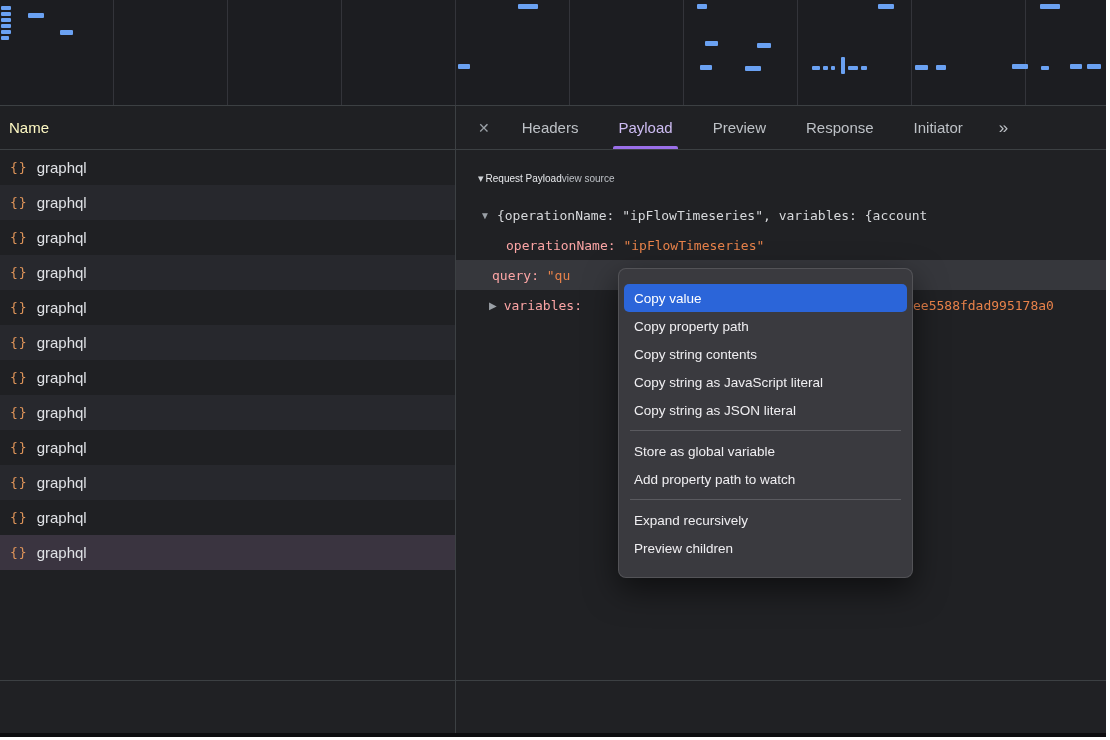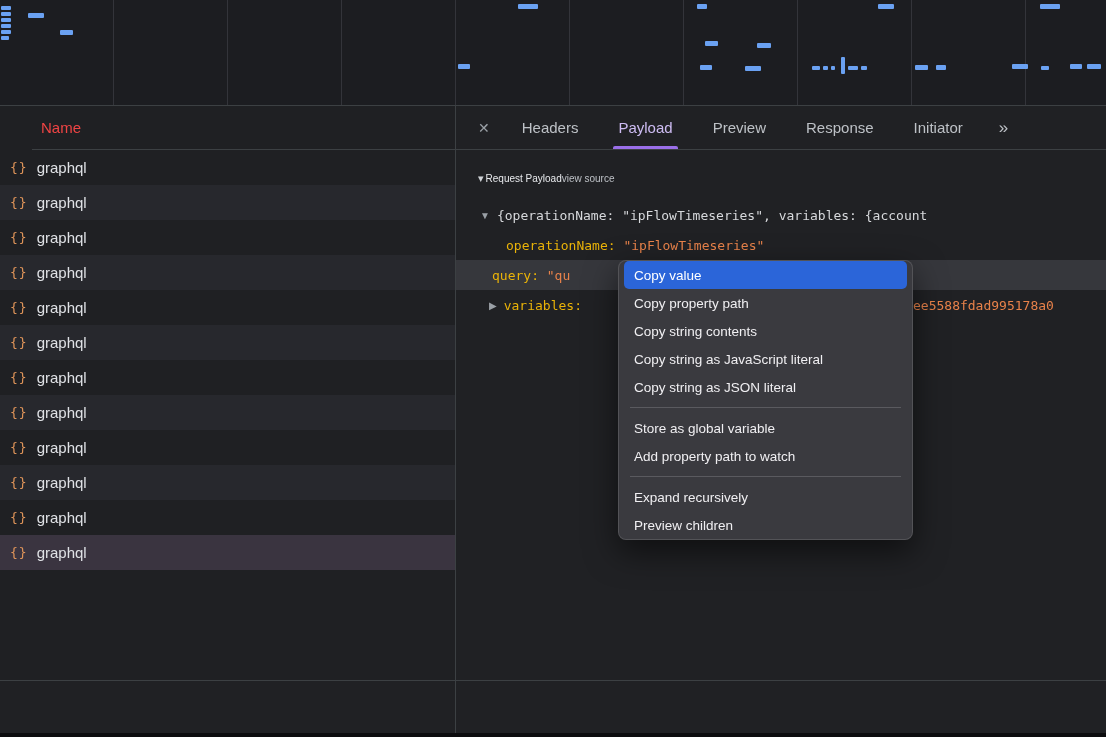--- a/index.html
+++ b/index.html
@@ -11,21 +11,21 @@
   .black-bar{position:absolute;left:0;top:733px;width:1106px;height:4px;background:#0c0c0e;}
 
   
   .timeline{position:relative;height:105px;background:#1c1d21;border-bottom:1px solid #3c4043;overflow:hidden;}
   .tl-grid{position:absolute;top:0;bottom:0;width:1px;background:#33343a;}
   .tl-bar{position:absolute;background:#6aa1f2;border-radius:1px;}
 
   
   .main{display:flex;height:574px;border-bottom:1px solid #3c4043;}
   .left-pane{width:455px;min-width:455px;border-right:1px solid #3c4043;display:flex;flex-direction:column;background:#1f2023;}
-  .name-header{height:43px;line-height:43px;padding-left:9px;color:#ef4444;font-size:15px;border-bottom:1px solid #3c4043;margin-left:32px;}
+  .name-header{height:43px;line-height:43px;padding-left:9px;color:#fef9c3;font-size:15px;border-bottom:1px solid #3c4043;}
   .rows{flex:1;overflow:hidden;}
   .net-row{height:35px;display:flex;align-items:center;padding-left:10px;gap:9px;font-size:15px;color:#dfe1e5;}
   .net-row:nth-child(even){background:#27282d;}
   .net-row.is-active{background:#3a3440;}
   .net-icon{color:#e0955a;font-family:"DejaVu Sans Mono",monospace;font-size:13px;letter-spacing:1px;}
 
   .right-pane{flex:1;position:relative;display:flex;flex-direction:column;}
   .tabbar{height:43px;display:flex;align-items:center;border-bottom:1px solid #3c4043;color:#bdc1c6;font-size:15px;}
   .close{padding:0 12px 0 22px;font-size:14px;color:#9aa0a6;cursor:default;}
   .tabs{display:flex;height:100%;}
@@ -40,31 +40,31 @@
   .tri{color:#cfd2d6;font-size:11px;margin-right:2px;}
   .section-title{color:#e8eaed;font-weight:normal;font-size:10px;}
   .view-source{color:#bdc1c6;font-size:10px;}
   .tree{margin-top:9px;font-family:"DejaVu Sans Mono",monospace;font-size:13px;}
   .tree-row{height:30px;display:flex;align-items:center;position:relative;white-space:pre;overflow:hidden;}
   .tree-row.hl{background:#36373c;padding-left:36px;}
   .preview-row{padding-left:24px;color:#d7d9dc;}
   .tri2{color:#9aa0a6;font-size:10px;margin-right:7px;font-family:"Liberation Sans",sans-serif;}
   .ind2{padding-left:50px;}
   .ind1{padding-left:33px;}
-  .key{color:#eab308;}
+  .key{color:#fca5a5;}
   .str{color:#e8824a;}
   .plain{color:#d7d9dc;}
   .sp{white-space:pre;}
   .frag-right{position:absolute;left:457px;top:0;height:30px;display:flex;align-items:center;}
 
   
   .context-menu{
-    position:absolute;left:162px;top:154px;width:293px;
+    position:absolute;left:162px;top:162px;width:293px;
     background:#3a3a3f;border:1px solid rgba(255,255,255,0.13);border-radius:8px;
-    padding:0 0;box-shadow:0 12px 32px rgba(0,0,0,0.55);z-index:10;
+    padding:15px 0;box-shadow:0 12px 32px rgba(0,0,0,0.55);z-index:10;
   }
   .menu-item{height:28px;display:flex;align-items:center;padding:0 10px;margin:0 5px;color:#f0eff2;font-size:13.5px;border-radius:5px;cursor:default;}
   .menu-item.is-active{background:#2b65d9;color:#ffffff;}
   .menu-sep{height:1px;background:#5a5a5f;margin:6px 11px;}
 
   
   .footer{height:52px;display:flex;background:#202124;}
   .footer-left{width:455px;min-width:455px;border-right:1px solid #3c4043;height:100%;}
   .footer-right{flex:1;}
 </style>

